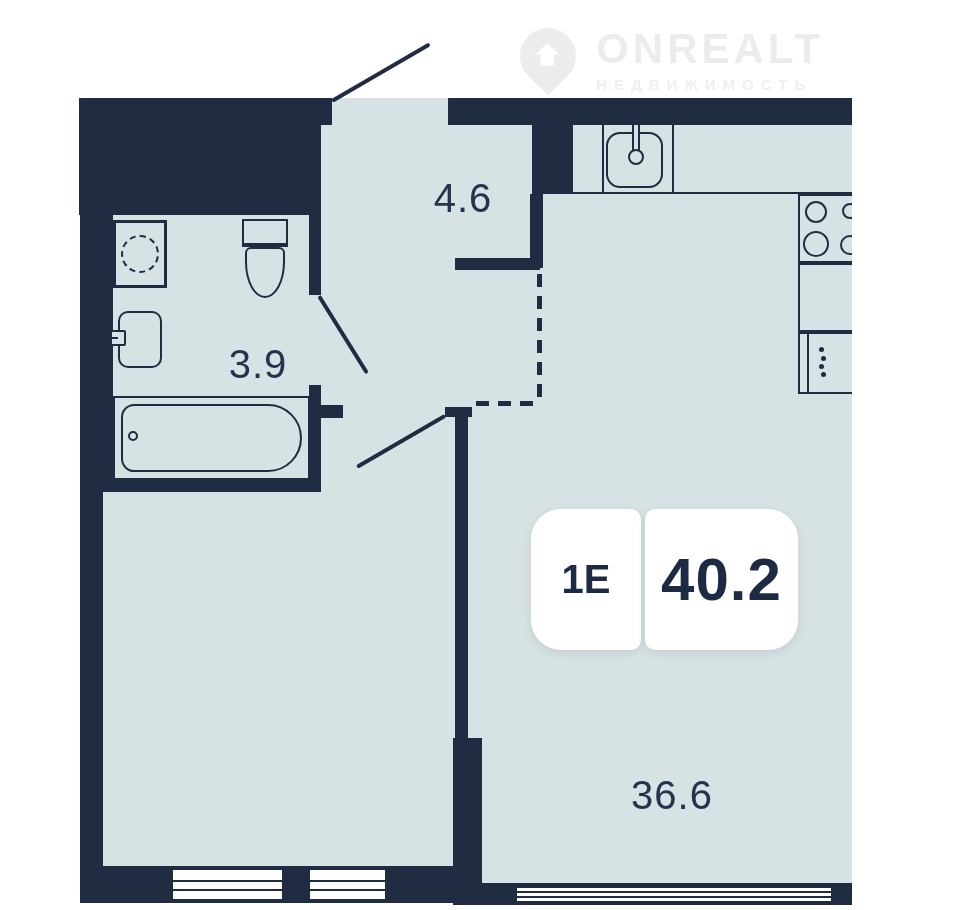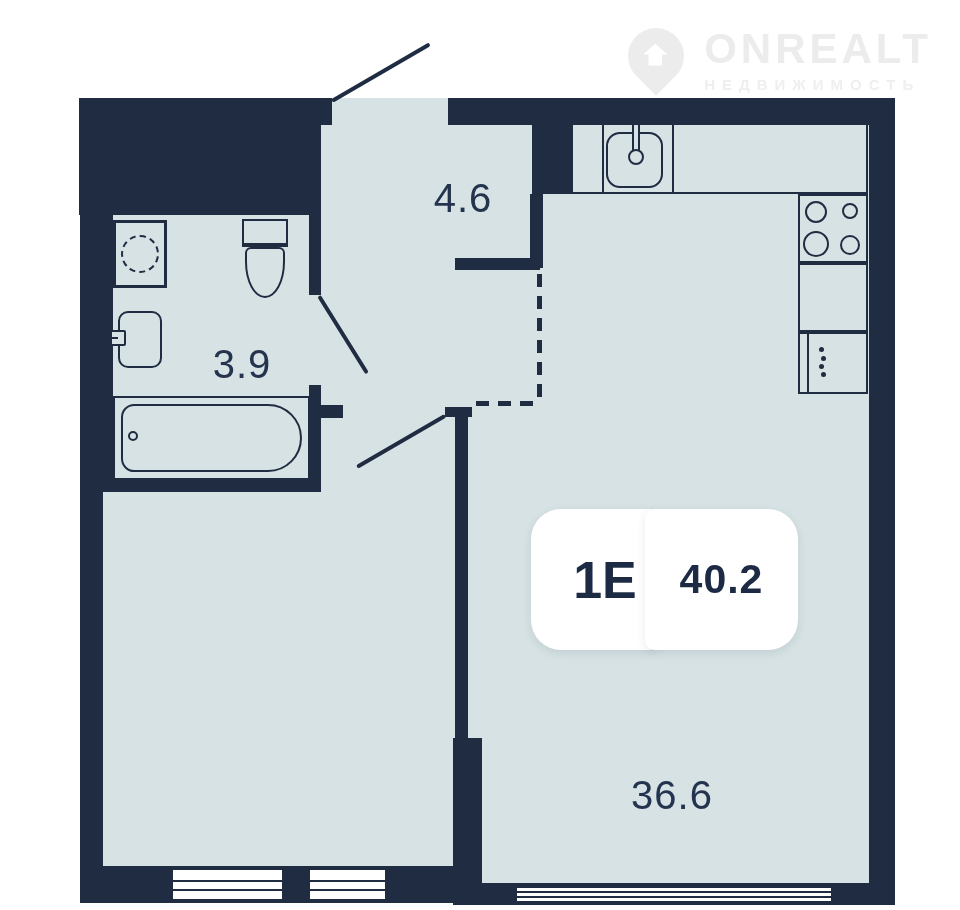--- a/index.html
+++ b/index.html
@@ -1,33 +1,33 @@
 <!DOCTYPE html>
 <html><head>
 <meta charset="utf-8">
 <style>
   html,body{margin:0;padding:0;background:#ffffff;}
-  #canvas{position:relative;width:960px;height:910px;background:#ffffff;overflow:hidden;
+  #canvas{position:relative;width:852px;height:910px;background:#ffffff;overflow:hidden;
           font-family:"Liberation Sans", sans-serif;}
   .abs{position:absolute;}
   .floor{background:#d6e2e4;}
   .wall{background:#1f2c42;}
   
   .fix{border:3px solid #1f2c42;background:transparent;box-sizing:border-box;}
   .fix-thin{border:2px solid #1f2c42;background:transparent;box-sizing:border-box;}
   .line{background:#1f2c42;}
   .dashv{width:5px;background:repeating-linear-gradient(to bottom,#1f2c42 0 13px,transparent 13px 22px);}
   .dashh{height:5px;background:repeating-linear-gradient(to right,#1f2c42 0 13px,transparent 13px 22px);}
   .door{height:4px;background:#1f2c42;border-radius:3px;transform-origin:0 50%;}
   .window{background:#ffffff;border:2px solid #1f2c42;box-sizing:border-box;}
   .room-label{color:#24344e;font-size:40px;letter-spacing:1px;transform:translate(-50%,-50%);white-space:nowrap;}
   .badge-box{background:#ffffff;display:flex;align-items:center;justify-content:center;
              box-shadow:0 3px 10px rgba(30,45,70,.10);color:#1c2a44;}
-  .badge-type{border-radius:30px 10px 10px 30px;font-size:52px;font-weight:700;padding-left:19px;}
-  .badge-area{border-radius:10px 30px 30px 10px;font-size:41px;font-weight:800;letter-spacing:1px;}
+  .badge-type{border-radius:30px 10px 10px 30px;font-size:40px;font-weight:700;}
+  .badge-area{border-radius:10px 30px 30px 10px;font-size:60px;font-weight:800;letter-spacing:1px;}
   
   .logo{position:absolute;top:24px;right:28px;display:flex;align-items:center;gap:16px;}
   .pin-wrap{width:64px;height:72px;position:relative;}
   .pin{position:absolute;left:4px;top:4px;width:56px;height:56px;background:#ececec;
        border-radius:50% 50% 50% 0;transform:rotate(-45deg);}
   .pin-house{position:absolute;left:11px;top:10px;width:34px;height:34px;background:#ffffff;
        transform:rotate(45deg);
        clip-path:polygon(50% 16%,86% 48%,70% 48%,70% 80%,30% 80%,30% 48%,14% 48%);}
   .logo-text{display:flex;flex-direction:column;align-items:flex-start;}
   .logo-title{color:#ececec;font-size:42px;font-weight:800;letter-spacing:4px;line-height:1;}
@@ -119,19 +119,19 @@
     <div class="abs line circle" style="left:21px;top:22px;width:5px;height:5px;"></div>
     <div class="abs line circle" style="left:19px;top:30px;width:5px;height:5px;"></div>
     <div class="abs line circle" style="left:21px;top:38px;width:5px;height:5px;"></div>
   </div>
 
   <div class="abs door" style="left:332px;top:99px;width:113px;transform:rotate(-30.2deg);"></div>
   <div class="abs door" style="left:319px;top:294px;width:91px;transform:rotate(58.1deg);"></div>
   <div class="abs door" style="left:357px;top:465px;width:102px;transform:rotate(-30.1deg);"></div>
 
   <div class="abs room-label" style="left:463px;top:198px;">4.6</div>
-  <div class="abs room-label" style="left:242px;top:364px;">3.9</div>
+  <div class="abs room-label" style="left:258px;top:364px;">3.9</div>
   <div class="abs room-label" style="left:672px;top:795px;">36.6</div>
 
   <div class="abs badge-box badge-type" style="left:531px;top:509px;width:110px;height:141px;">1Е</div>
   <div class="abs badge-box badge-area" style="left:645px;top:509px;width:153px;height:141px;">40.2</div>
 
 </div>
 
 </body></html>

